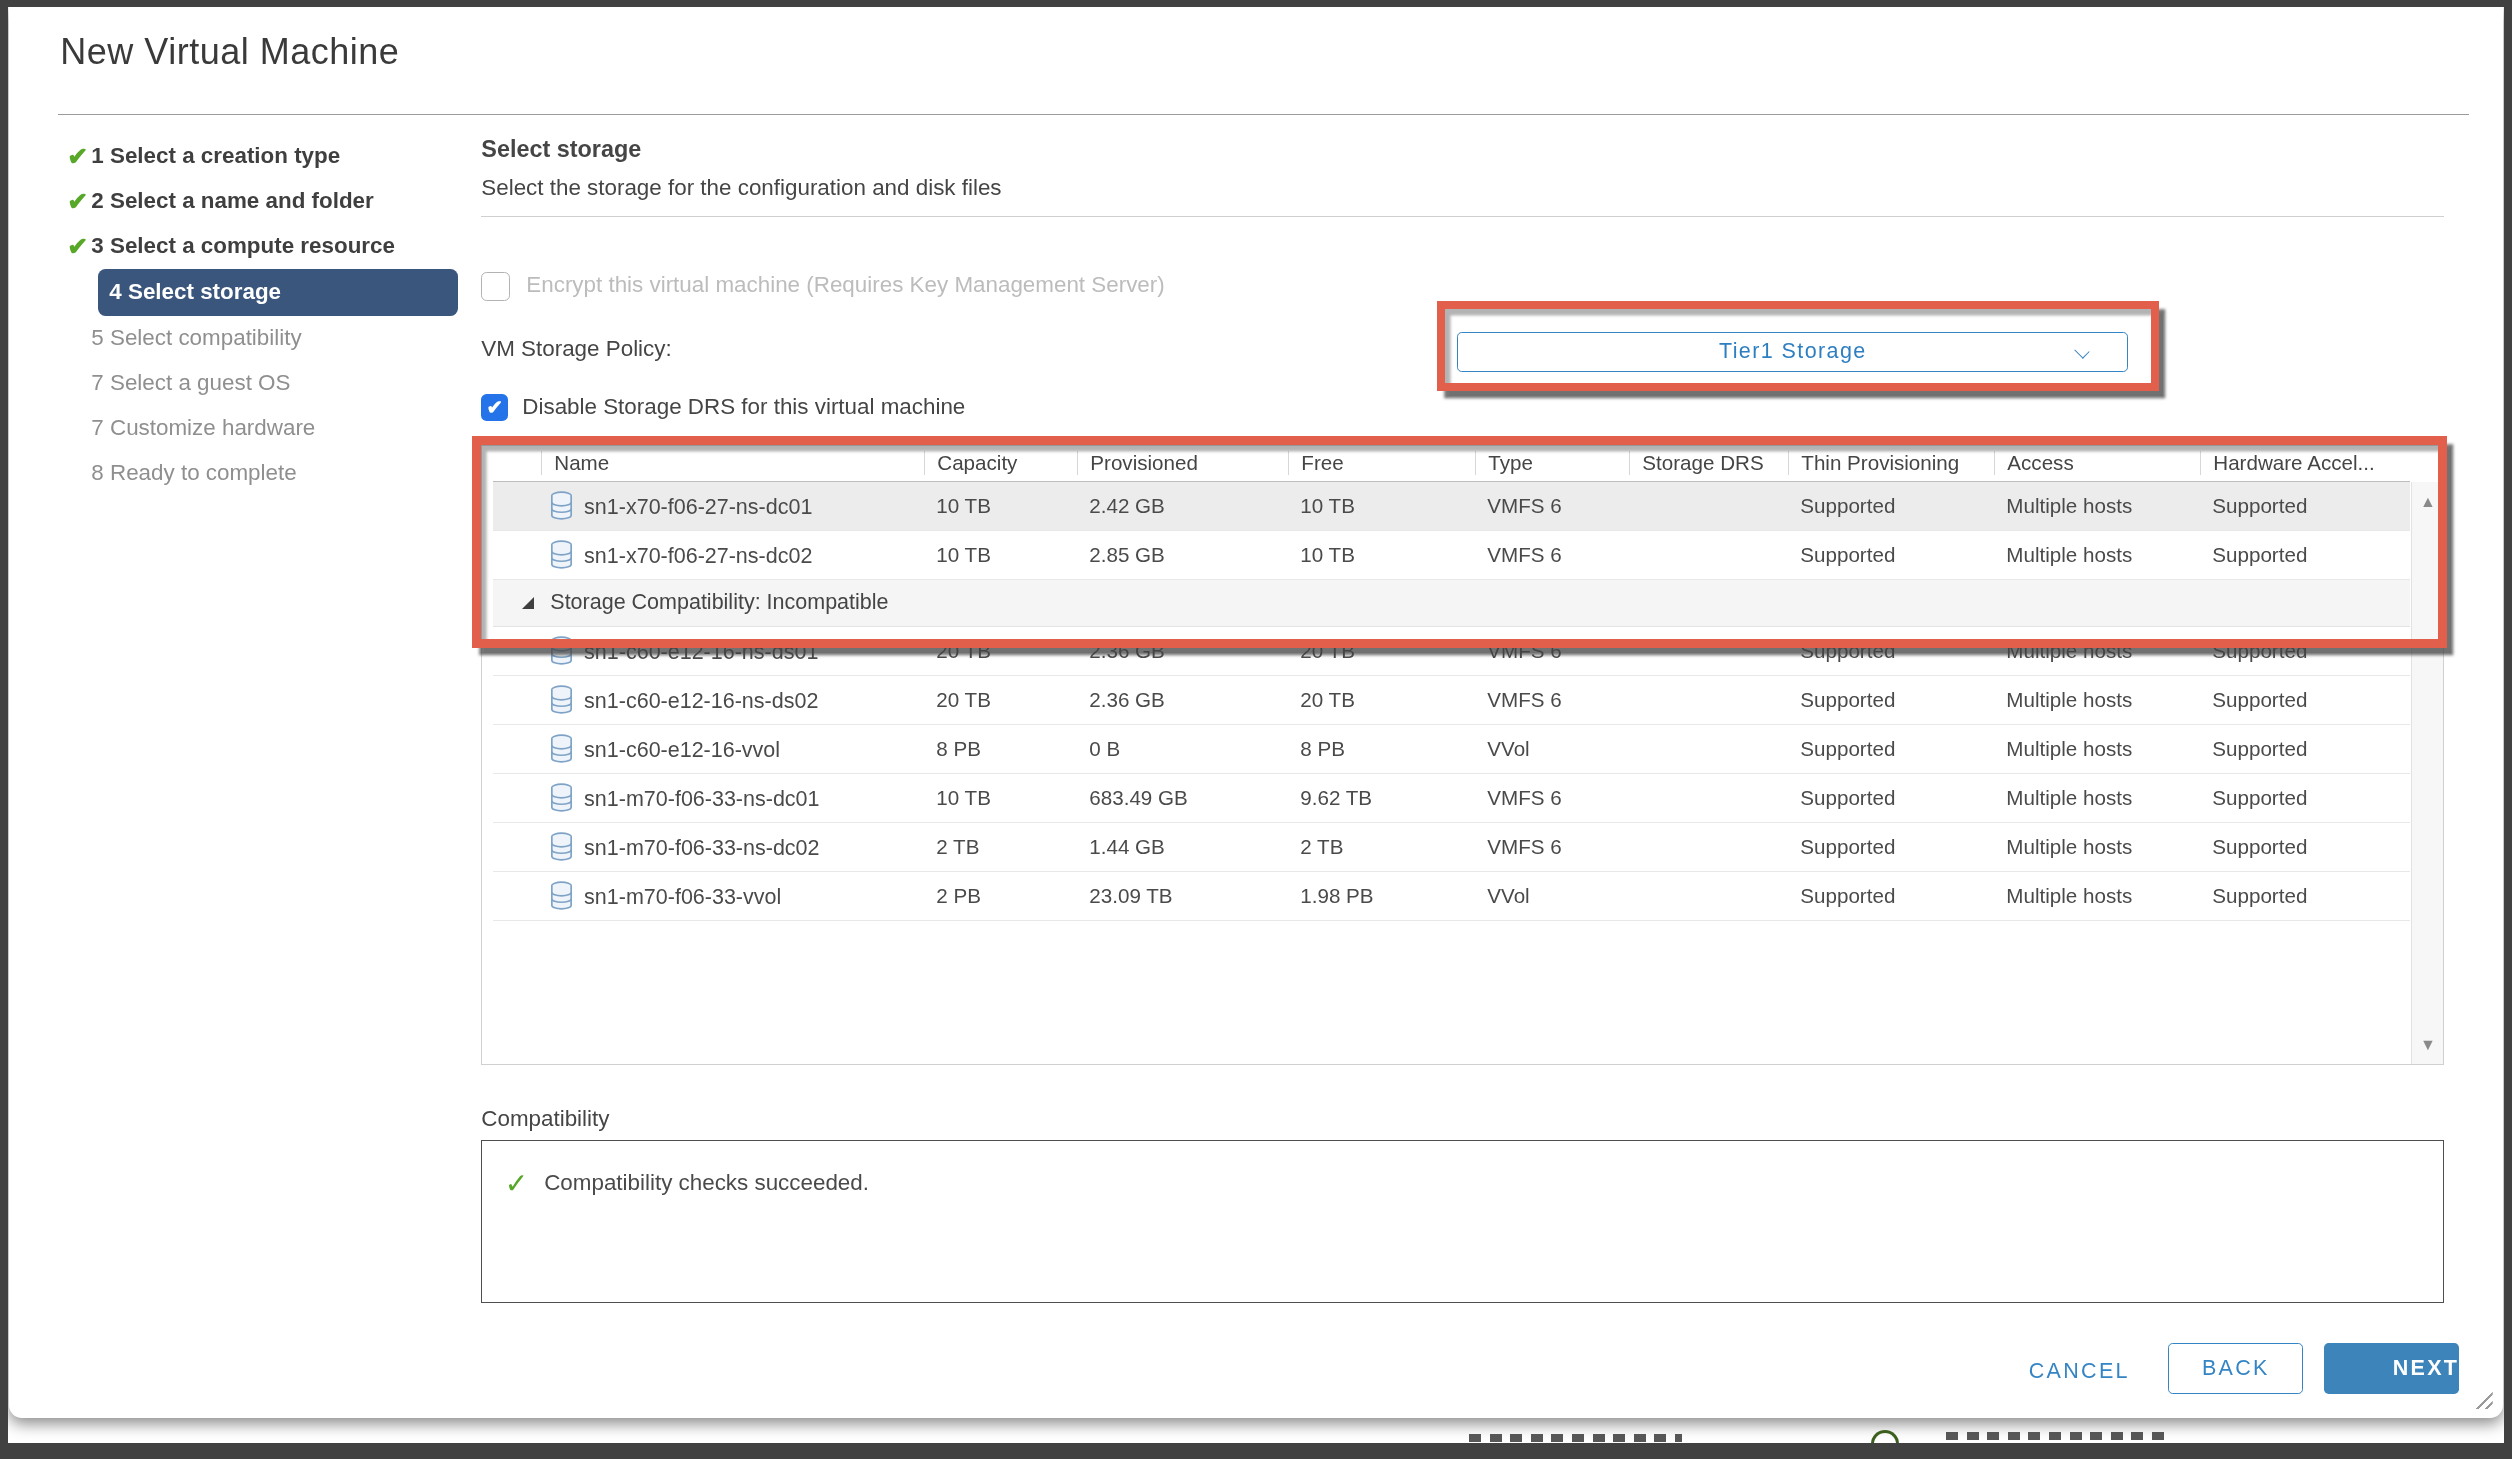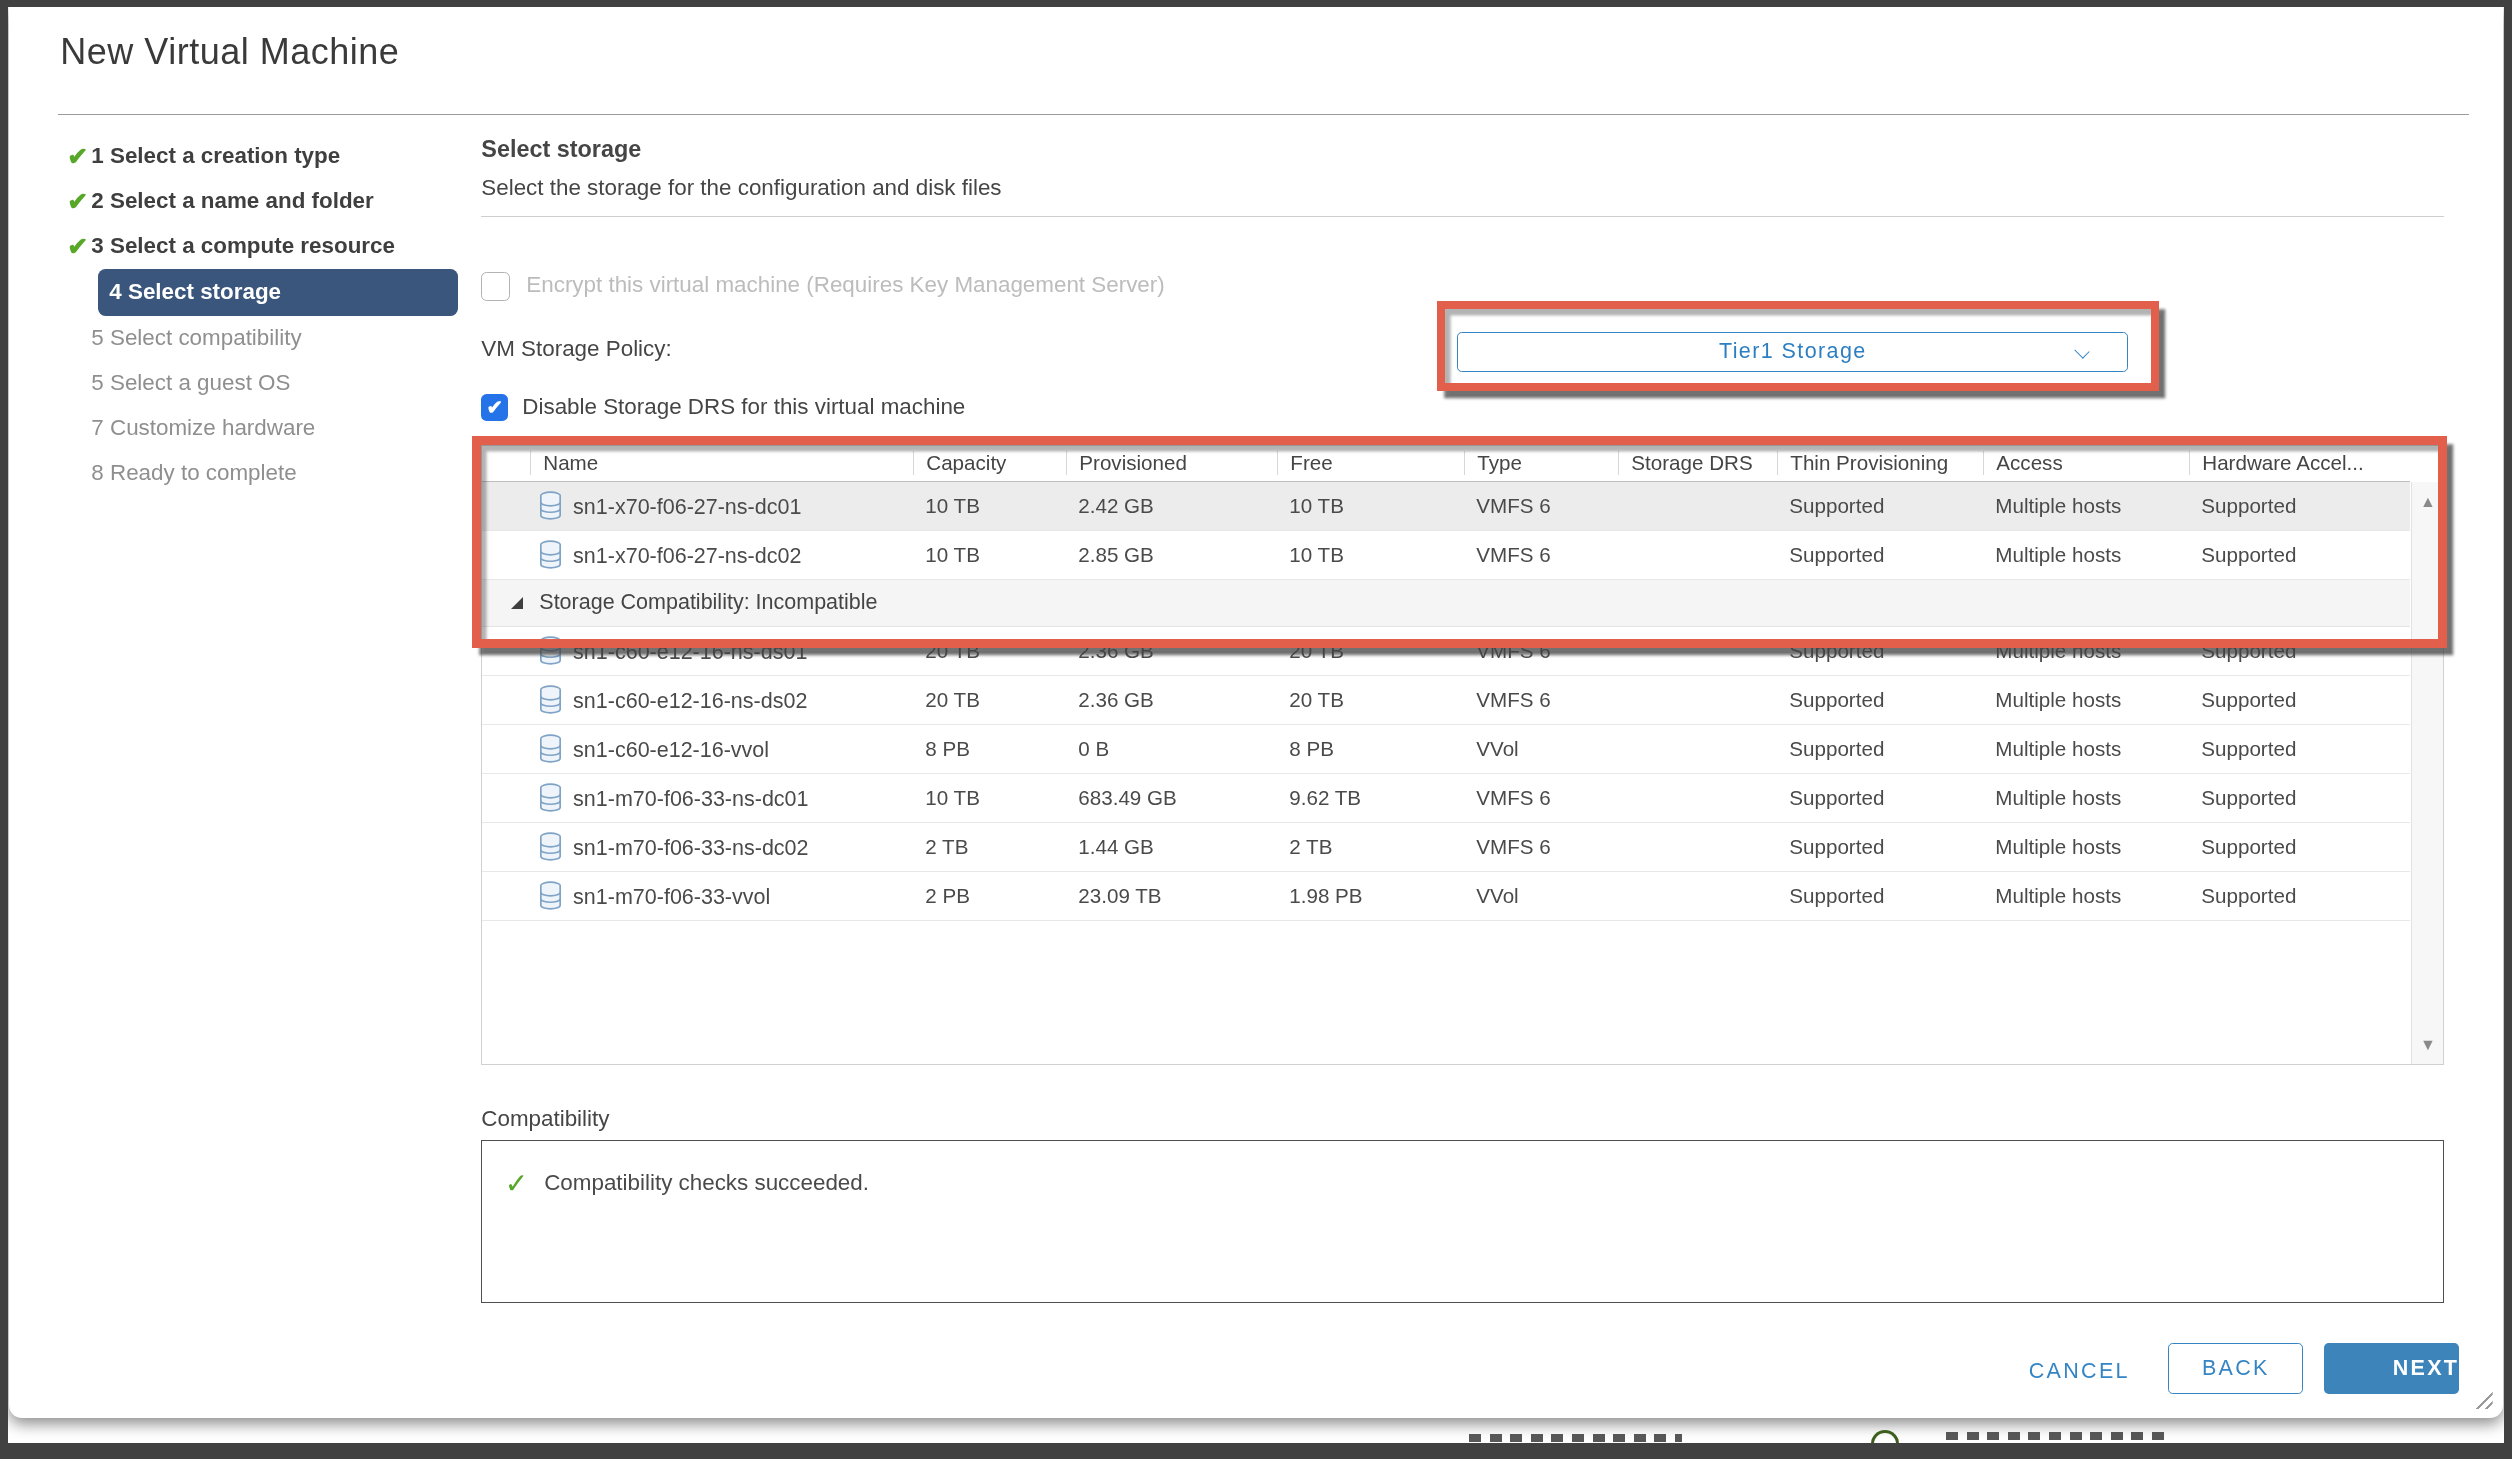--- a/index.html
+++ b/index.html
@@ -61,21 +61,21 @@
   
   .dropdown { position:absolute; left:1448px; top:325px; width:671px; height:40px; background:#fff;
               border:1.9px solid #3585c5; border-radius:4.7px; display:flex; align-items:center; justify-content:center;
               cursor:pointer; }
   .dropdown .val { font-size:21.5px; color:#2e7fc1; letter-spacing:1.4px; font-weight:500; }
   .dropdown .chev { position:absolute; right:39px; top:12px; width:12px; height:12px;
                     border-right:1.9px solid #2e7fc1; border-bottom:1.9px solid #2e7fc1; transform:rotate(45deg) scaleY(.8); }
 
   
   .dstable { position:absolute; left:472px; top:438px; width:1963px; height:620px; background:#fff;
-             border:0.9px solid #d0d0d0; font-size:20.6px; color:#4a4a4a; }
+             border:0.9px solid #d0d0d0; font-size:20.6px; color:#4a4a4a;padding-left:11px; }
   .thead { display:flex; height:36px; align-items:center; border-bottom:0.9px solid #bdbdbd; width:calc(100% - 33px); }
   .thead .c { padding-left:12px; height:24px; line-height:24px; border-left:0.9px solid #d7d7d7; color:#454545; }
   .thead .c.c0 { border-left:none; }
   .c0{width:48px;} .c1{width:383px;} .c2{width:153px;} .c3{width:211px;} .c4{width:187px;} .c5{width:154px;}
   .c6{width:159px;} .c7{width:206px;} .c8{width:206px;} .c9{flex:1;}
   .grow { display:flex; align-items:center; height:47px; background:#f5f5f5; border-bottom:0.9px solid #e3e3e3;
           width:calc(100% - 33px); cursor:pointer; }
   .grow .tri { width:0; height:0; border-left:12px solid transparent; border-bottom:12px solid #3f3f3f;
                margin:0 16px 0 29px; }
   .grow .glabel { font-size:21.5px; color:#454545; }
@@ -135,21 +135,21 @@
           <span class="check">✔</span>
           <span class="lbl">3 Select a compute resource</span>
         </div>
         <div class="step current">
           <span class="pill" style="background: rgb(58, 86, 125);">4 Select storage</span>
         </div>
         <div class="step todo">
           <span class="lbl">5 Select compatibility</span>
         </div>
         <div class="step todo">
-          <span class="lbl">5 Select a guest OS</span>
+          <span class="lbl">7 Select a guest OS</span>
         </div>
         <div class="step todo">
           <span class="lbl">7 Customize hardware</span>
         </div>
         <div class="step todo">
           <span class="lbl">8 Ready to complete</span>
         </div>
       </nav>
 
     <div class="heading">Select storage</div>

